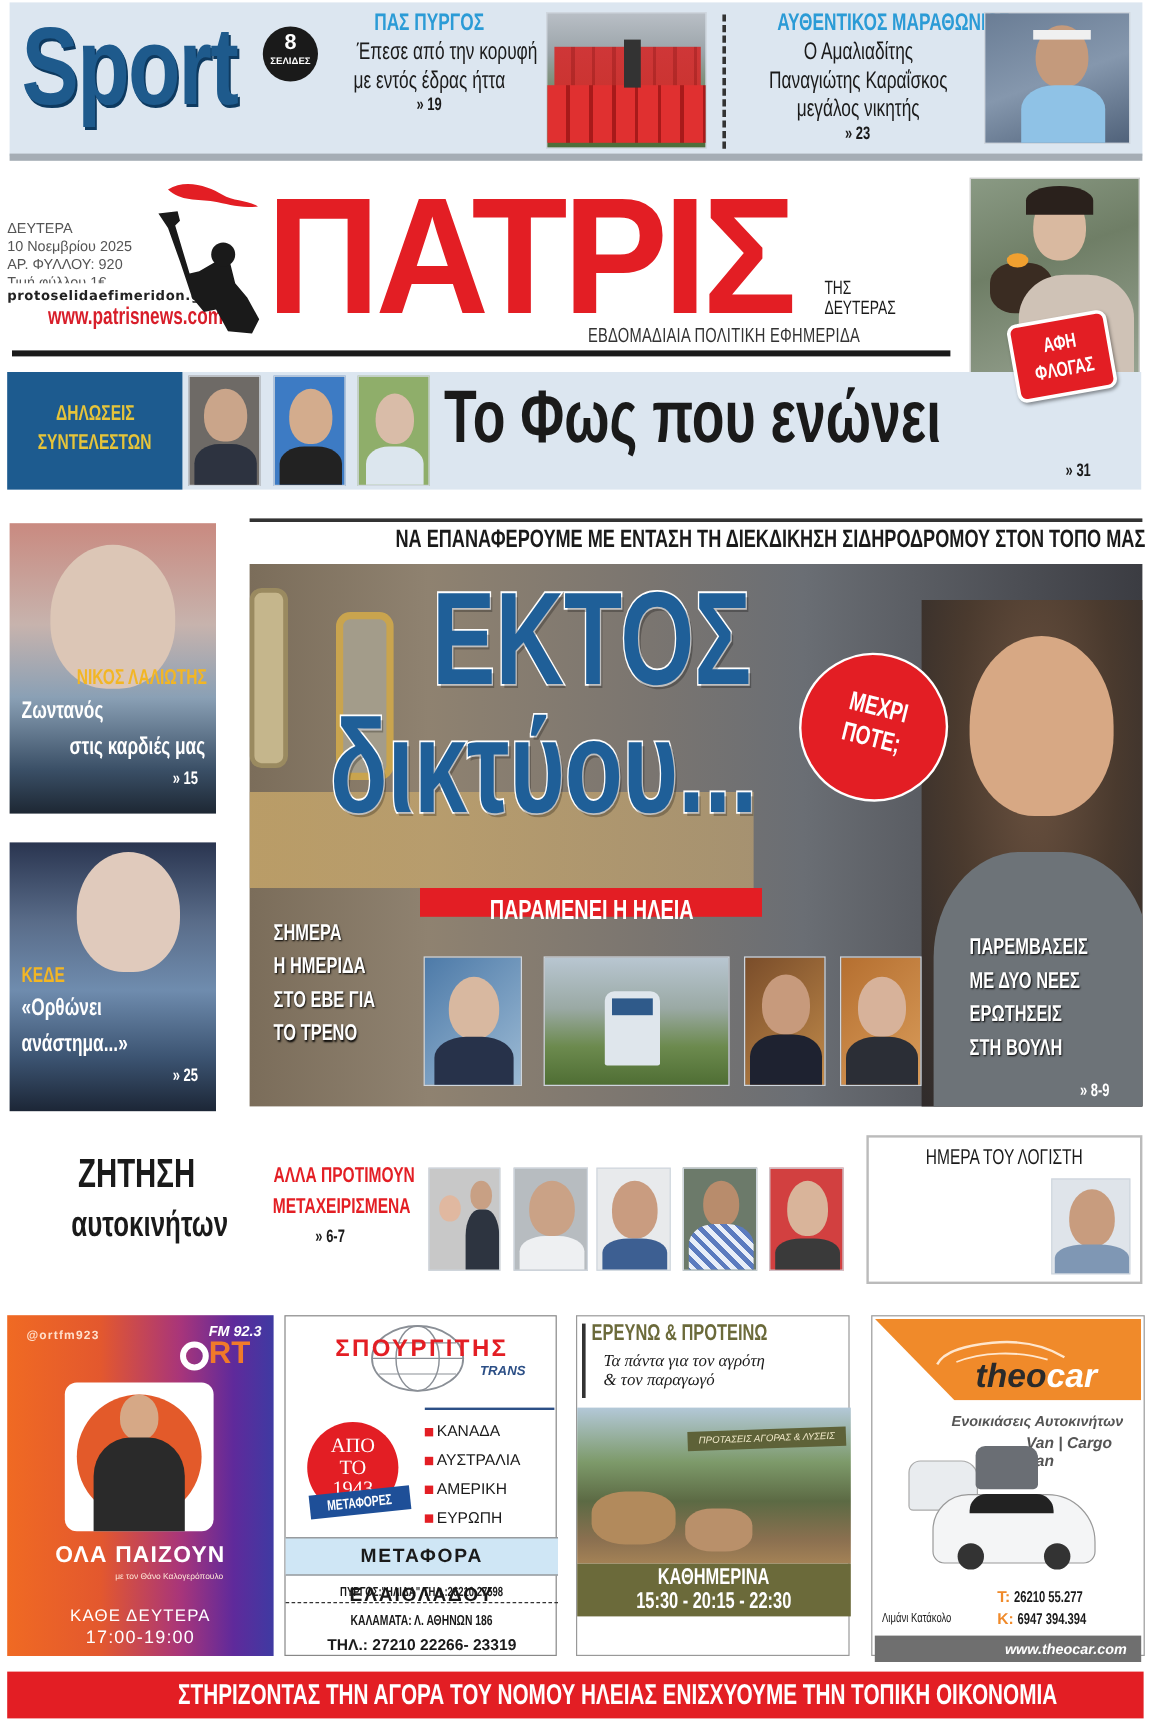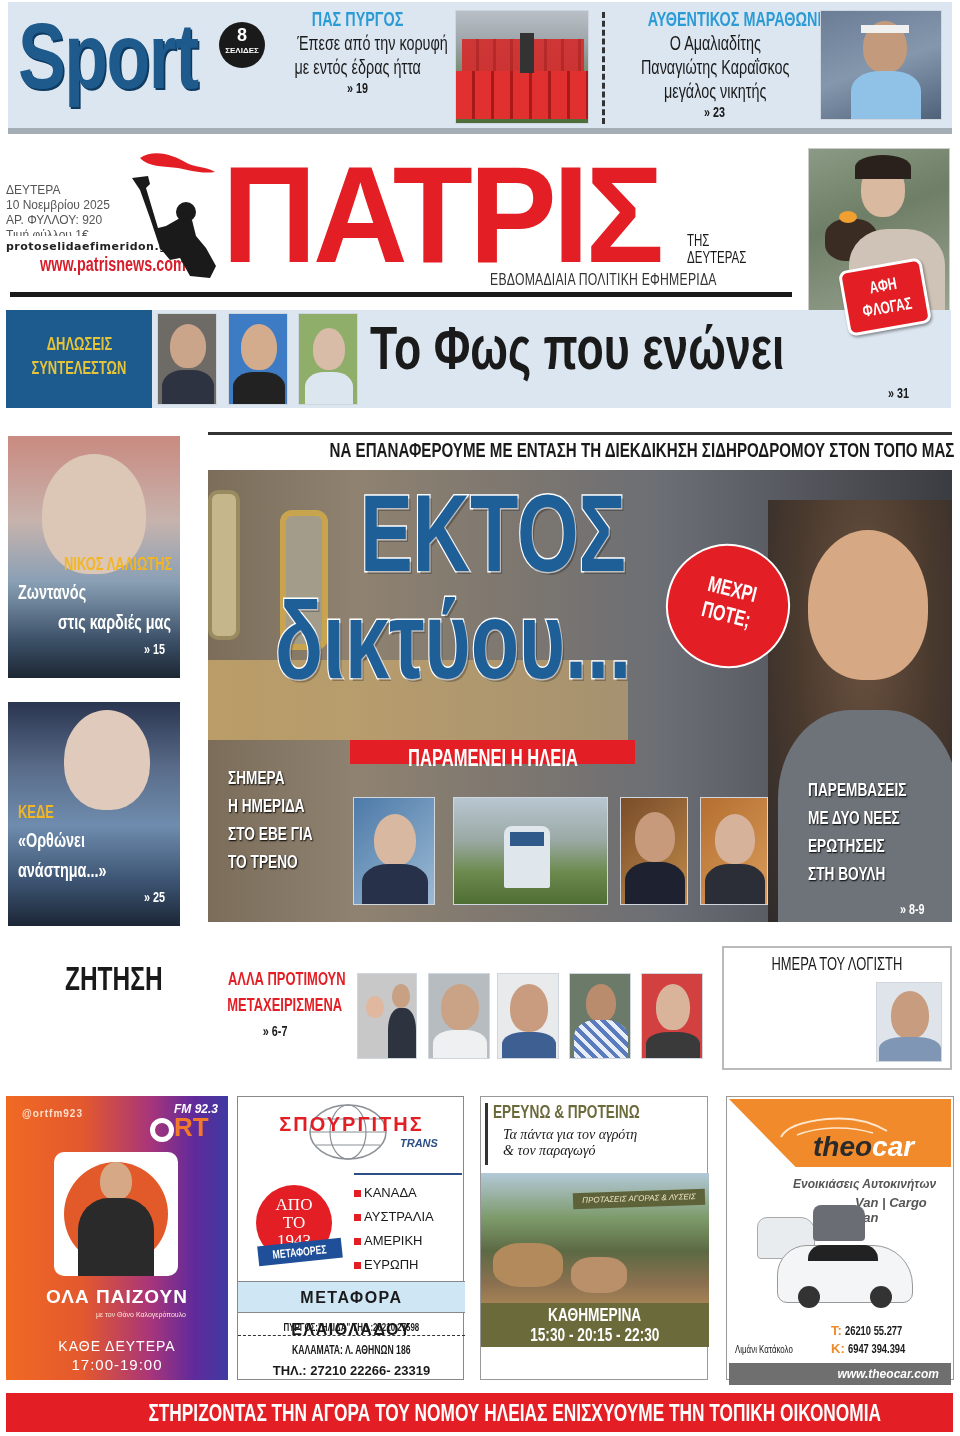--- a/index.html
+++ b/index.html
@@ -231,20 +231,21 @@
 <div class="abs main-side-text" style="left:808px;top:776px;">
   <div><span class="narrow-l">ΠΑΡΕΜΒΑΣΕΙΣ</span></div>
   <div><span class="narrow-l">ΜΕ ΔΥΟ ΝΕΕΣ</span></div>
   <div><span class="narrow-l">ΕΡΩΤΗΣΕΙΣ</span></div>
   <div><span class="narrow-l">ΣΤΗ ΒΟΥΛΗ</span></div>
 </div>
 <div class="abs pageref" style="left:900px;top:900px;color:#fff;"><span class="narrow-l">» 8-9</span></div>
 
 <div id="cars-title" class="abs">
   <div style="font-size:34px;line-height:40px;"><span class="narrow">ΖΗΤΗΣΗ</span></div>
+  <div style="font-size:30px;line-height:46px;"><span class="narrow">αυτοκινήτων</span></div>
 </div>
 <div id="cars-sub" class="abs">
   <div><span class="narrow">ΑΛΛΑ ΠΡΟΤΙΜΟΥΝ</span></div>
   <div><span class="narrow">ΜΕΤΑΧΕΙΡΙΣΜΕΝΑ</span></div>
   <div style="color:#1a1a1a;font-size:15px;"><span class="narrow">» 6-7</span></div>
 </div>
 <div class="photo" style="left:357px;top:973px;width:60px;height:86px;background:#c8c8c8;">
   <div class="face" style="left:8px;top:22px;width:18px;height:22px;background:#e0b8a0;"></div>
   <div class="face" style="left:34px;top:10px;width:18px;height:24px;background:#c8a084;"></div>
   <div class="body-shape" style="left:30px;top:34px;width:28px;height:54px;background:#2d3440;"></div>

